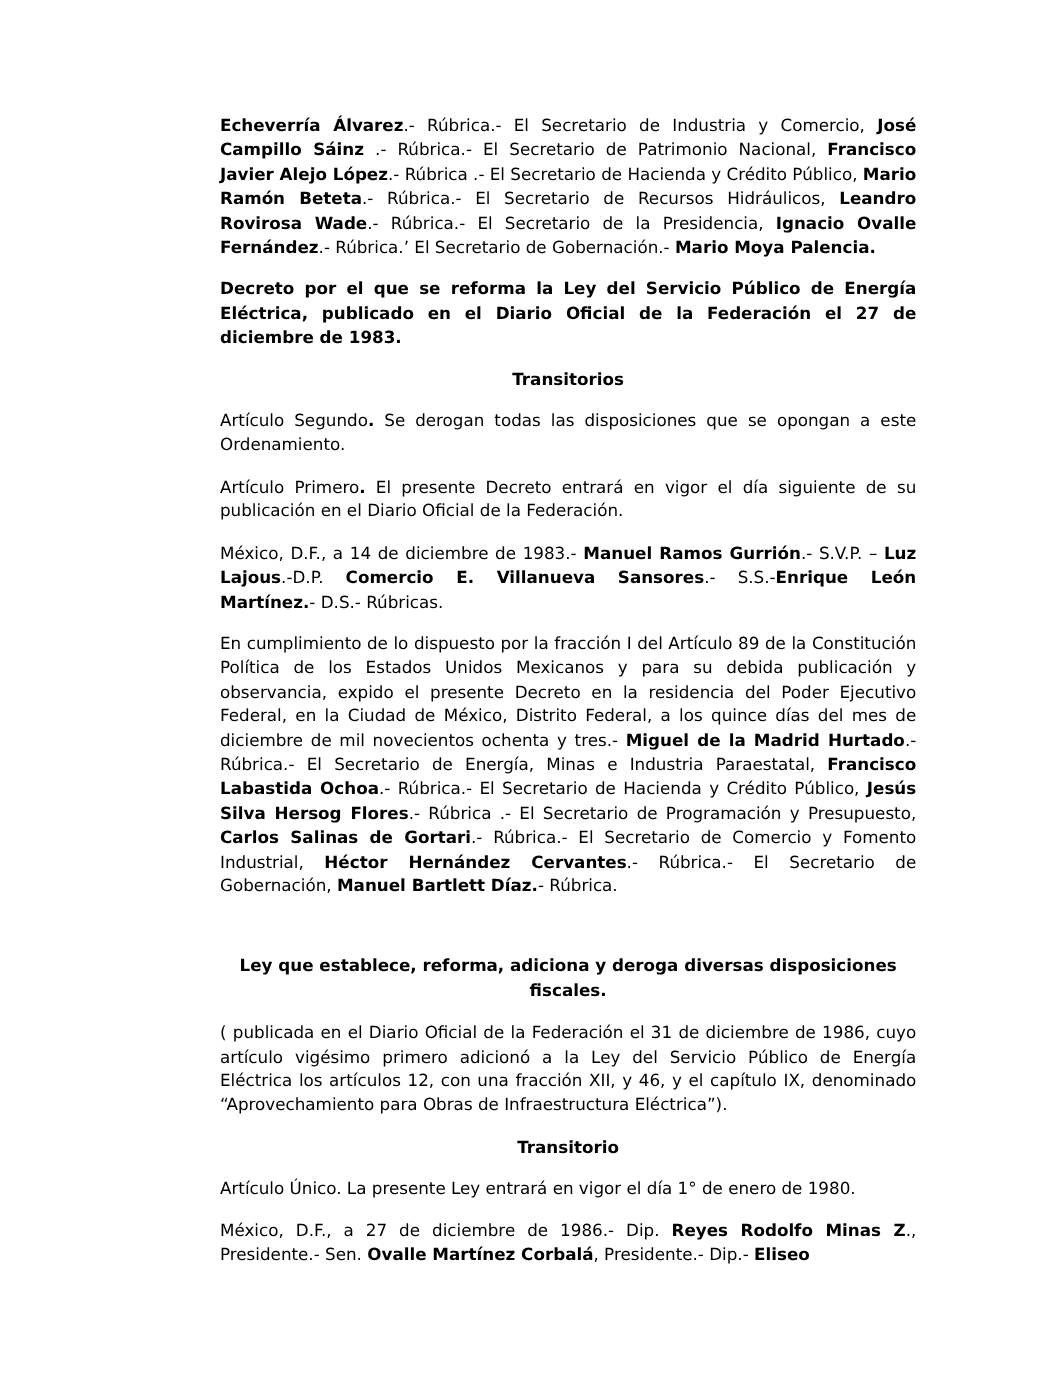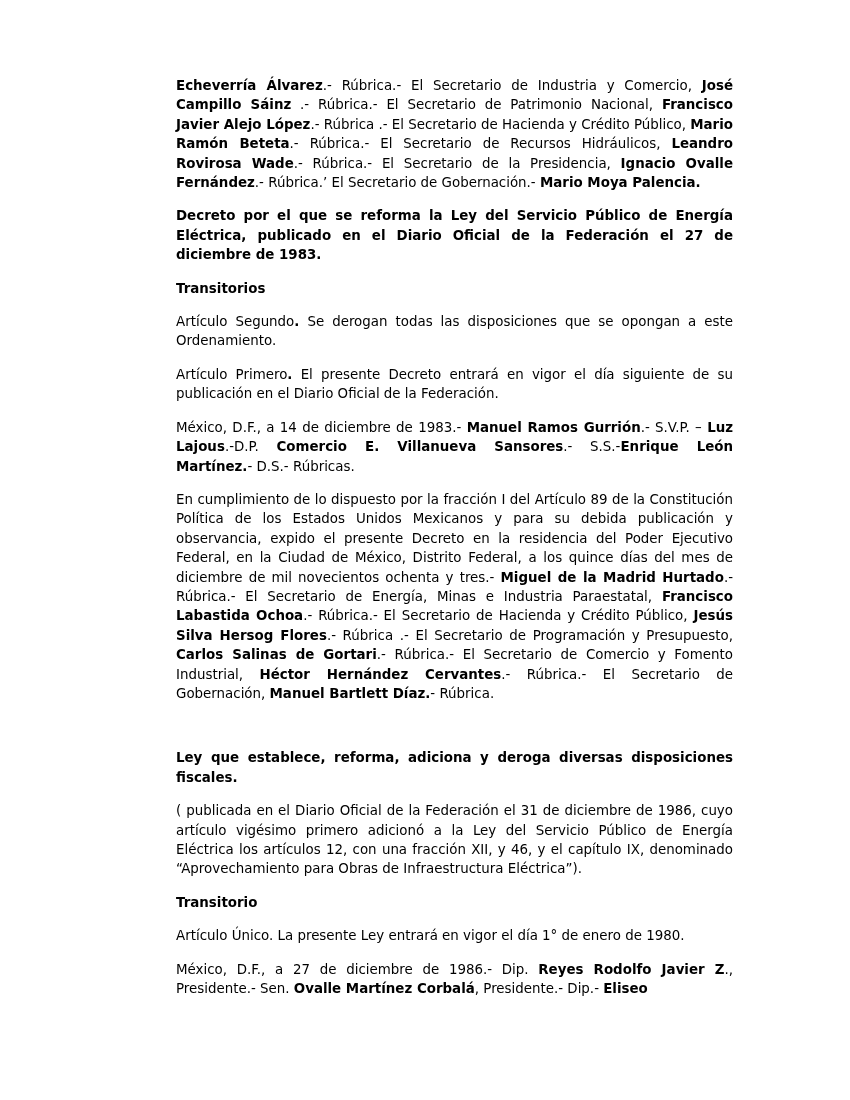--- a/index.html
+++ b/index.html
@@ -9,44 +9,44 @@
     font-family: "DejaVu Sans", "Liberation Sans", sans-serif;
   }
   .page {
     position: relative;
     width: 850px; height: 1100px;
     background: #ffffff;
     overflow: hidden;
   }
   .doc {
     position: absolute;
-    left: 176px; top: 76px;
+    left: 176px; top: 92px;
     width: 557px;
     color: #000000;
     font-size: 13.4px;
     line-height: 19.4px;
     -webkit-font-smoothing: none;
   }
   .para { margin: 0 0 14px 0; text-align: justify; }
-  .para.center { }
+  .para.center { text-align: center; }
   .para.bold { font-weight: bold; }
   .para.gap-top { margin-top: 45px; }
   .para .b { font-weight: bold; }
 </style>
 </head>
 <body>
 
 <div class="page">
   <div class="doc">
       <div class="para justify"><span class="b">Echeverría Álvarez</span><span>.- Rúbrica.- El Secretario de Industria y Comercio, </span><span class="b">José Campillo Sáinz</span><span> .- Rúbrica.- El Secretario de Patrimonio Nacional, </span><span class="b">Francisco Javier Alejo López</span><span>.- Rúbrica .- El Secretario de Hacienda y Crédito Público, </span><span class="b">Mario Ramón Beteta</span><span>.- Rúbrica.- El Secretario de Recursos Hidráulicos, </span><span class="b">Leandro Rovirosa Wade</span><span>.- Rúbrica.- El Secretario de la Presidencia, </span><span class="b">Ignacio Ovalle Fernández</span><span>.- Rúbrica.’ El Secretario de Gobernación.- </span><span class="b">Mario Moya Palencia.</span></div>
       <div class="para justify bold"><span class="b">Decreto por el que se reforma la Ley del Servicio Público de Energía Eléctrica, publicado en el Diario Oficial de la Federación el 27 de diciembre de 1983.</span></div>
       <div class="para center bold"><span class="b">Transitorios</span></div>
       <div class="para justify"><span>Artículo Segundo</span><span class="b">.</span><span> Se derogan todas las disposiciones que se opongan a este Ordenamiento.</span></div>
       <div class="para justify"><span>Artículo Primero</span><span class="b">.</span><span> El presente Decreto entrará en vigor el día siguiente de su publicación en el Diario Oficial de la Federación.</span></div>
       <div class="para justify"><span>México, D.F., a 14 de diciembre de 1983.- </span><span class="b">Manuel Ramos Gurrión</span><span>.- S.V.P. – </span><span class="b">Luz Lajous</span><span>.-D.P. </span><span class="b">Comercio E. Villanueva Sansores</span><span>.- S.S.-</span><span class="b">Enrique León Martínez.</span><span>- D.S.- Rúbricas.</span></div>
       <div class="para justify"><span>En cumplimiento de lo dispuesto por la fracción I del Artículo 89 de la Constitución Política de los Estados Unidos Mexicanos y para su debida publicación y observancia, expido el presente Decreto en la residencia del Poder Ejecutivo Federal, en la Ciudad de México, Distrito Federal, a los quince días del mes de diciembre de mil novecientos ochenta y tres.- </span><span class="b">Miguel de la Madrid Hurtado</span><span>.- Rúbrica.- El Secretario de Energía, Minas e Industria Paraestatal, </span><span class="b">Francisco Labastida Ochoa</span><span>.- Rúbrica.- El Secretario de Hacienda y Crédito Público, </span><span class="b">Jesús Silva Hersog Flores</span><span>.- Rúbrica .- El Secretario de Programación y Presupuesto, </span><span class="b">Carlos Salinas de Gortari</span><span>.- Rúbrica.- El Secretario de Comercio y Fomento Industrial, </span><span class="b">Héctor Hernández Cervantes</span><span>.- Rúbrica.- El Secretario de Gobernación, </span><span class="b">Manuel Bartlett Díaz.</span><span>- Rúbrica.</span></div>
       <div class="para center bold gap-top"><span class="b">Ley que establece, reforma, adiciona y deroga diversas disposiciones fiscales.</span></div>
       <div class="para justify"><span>( publicada en el Diario Oficial de la Federación el 31 de diciembre de 1986, cuyo artículo vigésimo primero adicionó a la Ley del Servicio Público de Energía Eléctrica los artículos 12, con una fracción XII, y 46, y el capítulo IX, denominado “Aprovechamiento para Obras de Infraestructura Eléctrica”).</span></div>
       <div class="para center bold"><span class="b">Transitorio</span></div>
       <div class="para justify"><span>Artículo Único. La presente Ley entrará en vigor el día 1° de enero de 1980.</span></div>
-      <div class="para justify"><span>México, D.F., a 27 de diciembre de 1986.- Dip. </span><span class="b">Reyes Rodolfo Javier Z</span><span>., Presidente.- Sen. </span><span class="b">Ovalle Martínez Corbalá</span><span>, Presidente.- Dip.- </span><span class="b">Eliseo</span></div>
+      <div class="para justify"><span>México, D.F., a 27 de diciembre de 1986.- Dip. </span><span class="b">Reyes Rodolfo Minas Z</span><span>., Presidente.- Sen. </span><span class="b">Ovalle Martínez Corbalá</span><span>, Presidente.- Dip.- </span><span class="b">Eliseo</span></div>
     </div>
 </div>
 
 </body></html>

